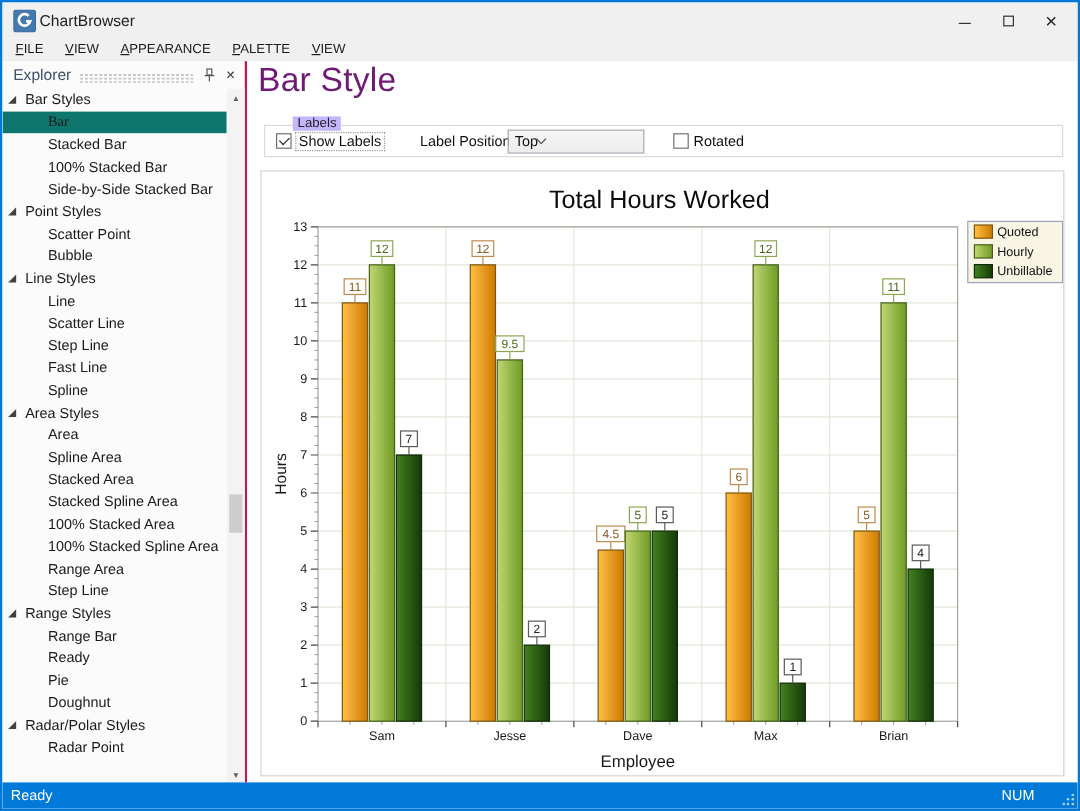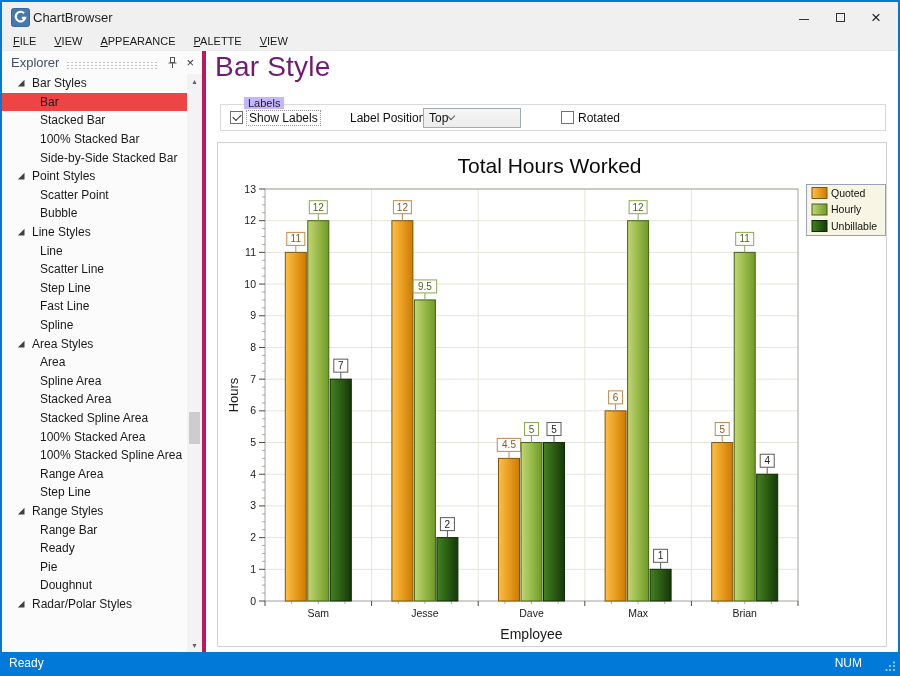--- a/index.html
+++ b/index.html
@@ -19,44 +19,44 @@
   .glyph-min{width:10px;height:0;border-top:1.4px solid #333;display:block;margin-top:5px;}
   .glyph-max{width:9px;height:9px;border:1.2px solid #333;display:block;}
   .glyph-close{font-size:17px;line-height:1;color:#222;}
   
   .menubar{position:absolute;top:30px;left:0;right:0;height:19px;background:#f0f0f0;display:flex;align-items:center;padding-left:2px;border-bottom:1px solid #ececec;}
   .menu-item{display:inline-block;font-size:11px;color:#1a1a1a;padding:0 9px;}
   .menu-item::first-letter{text-decoration:underline;}
   
   .content{position:absolute;top:49px;left:0;right:0;bottom:22px;display:flex;}
   
-  .sidebar{width:204px;flex:none;position:relative;background:#fbfbfb;border-right:4px solid #be185d;}
+  .sidebar{width:204px;flex:none;position:relative;background:#fbfbfb;border-right:2px solid #be185d;}
   .sb-header{height:23px;display:flex;align-items:center;padding:0 3px 0 9px;}
   .sb-title{font-size:13px;color:#41506b;flex:none;}
   .dots{flex:1;height:8px;margin:4px 5px 0 7px;background-image:radial-gradient(circle,#c4c4c4 0.9px,transparent 1px);background-size:4px 3px;}
   .pin{flex:none;padding:0 3px;display:flex;align-items:center;}
   .sb-close{flex:none;font-size:13px;color:#333;padding:0 5px;line-height:1;}
   .tree{position:absolute;top:23px;left:0;right:15px;bottom:0;overflow:hidden;}
-  .tree-group{display:flex;align-items:center;height:18.6px;padding-left:15px;gap:7px;font-size:12px;color:#1a1a1a;white-space:nowrap;}
+  .tree-group{display:flex;align-items:center;height:18.6px;padding-left:4px;gap:7px;font-size:12px;color:#1a1a1a;white-space:nowrap;}
   .tree-group svg{flex:none;}
   .tree-item{display:flex;align-items:center;height:18.6px;padding-left:38px;font-size:12px;color:#1a1a1a;white-space:nowrap;}
   .tree-item.selected{background:#cdd5e4;}
   .vscroll{position:absolute;top:23px;right:0;bottom:0;width:15px;background:#f3f3f3;display:flex;flex-direction:column;justify-content:space-between;align-items:center;}
   .arr{height:14px;font-size:8px;color:#606060;display:flex;align-items:center;justify-content:center;width:100%;}
   .thumb{position:absolute;top:338px;left:2px;width:11px;height:32px;background:#cdcdcd;}
   
   .main{flex:1;position:relative;background:#ffffff;}
   .page-title{position:absolute;left:9px;top:0px;font-size:28px;font-weight:300;color:#701a75;letter-spacing:0.2px;}
   .groupbox{position:absolute;left:14px;right:12px;top:53px;height:27px;border:1px solid #dadada;}
   .gb-label{position:absolute;top:-8px;left:7px;background:#c4b5fd;padding:0 4px;font-size:11px;color:#222;margin-left:16px;}
   .ctl{position:absolute;top:50%;transform:translateY(-50%);display:flex;align-items:center;gap:4px;font-size:12px;color:#111;white-space:nowrap;}
   .checkbox{width:13px;height:13px;border:1px solid #707070;background:#fff;display:inline-block;position:relative;flex:none;}
   .checkbox.checked::after{content:'';position:absolute;left:2px;top:2px;width:7px;height:4px;border-left:1.8px solid #222;border-bottom:1.8px solid #222;transform:rotate(-45deg);}
   .focus{outline:1px dotted #999;padding:0 2px;}
-  .combo{width:98px;height:20px;border:1px solid #a3aab2;background:linear-gradient(#f6f6f6,#ececec);display:flex;align-items:center;padding:0 8px 0 5px;font-size:12px;color:#111;}
+  .combo{width:114px;height:20px;border:1px solid #a3aab2;background:linear-gradient(#f6f6f6,#ececec);display:flex;align-items:center;padding:0 8px 0 5px;font-size:12px;color:#111;}
   .chev{width:6px;height:6px;border-right:1.4px solid #555;border-bottom:1.4px solid #555;transform:rotate(45deg);margin-top:-3px;flex:none;}
   .chart-panel{position:absolute;left:11px;top:91px;width:670px;height:505px;border:1px solid #d2d2d2;background:#fff;}
   .chart-panel svg{display:block;}
   svg text{font-family:"Liberation Sans", sans-serif;}
   
   .statusbar{position:absolute;left:0;right:0;bottom:0;height:22px;background:#0079d8;color:#fff;display:flex;align-items:center;font-size:12px;}
   .sb-left{padding-left:7px;}
   .sb-num{margin-left:auto;margin-right:36px;}
   .grip{position:absolute;right:2px;bottom:2px;}
 </style>
@@ -109,21 +109,21 @@
         </span>
         <span class="sb-close">×</span>
       </div>
       <div class="tree">
           <div class="tree-group">
             <svg width="8" height="8" viewBox="0 0 8 8">
               <path d="M7.5 0.8 L7.5 7.5 L0.8 7.5 Z" fill="#404040"></path>
             </svg>
             <span>Bar Styles</span>
           </div>
-          <div class="tree-item selected" style="background: #ef4444;">Bar</div>
+          <div class="tree-item selected" style="background: #0f766e; font-family: Liberation Serif, serif;">Bar</div>
           <div class="tree-item">Stacked Bar</div>
           <div class="tree-item">100% Stacked Bar</div>
           <div class="tree-item">Side-by-Side Stacked Bar</div>
           <div class="tree-group">
             <svg width="8" height="8" viewBox="0 0 8 8">
               <path d="M7.5 0.8 L7.5 7.5 L0.8 7.5 Z" fill="#404040"></path>
             </svg>
             <span>Point Styles</span>
           </div>
           <div class="tree-item">Scatter Point</div>
@@ -162,20 +162,21 @@
           <div class="tree-item">Range Bar</div>
           <div class="tree-item">Ready</div>
           <div class="tree-item">Pie</div>
           <div class="tree-item">Doughnut</div>
           <div class="tree-group">
             <svg width="8" height="8" viewBox="0 0 8 8">
               <path d="M7.5 0.8 L7.5 7.5 L0.8 7.5 Z" fill="#404040"></path>
             </svg>
             <span>Radar/Polar Styles</span>
           </div>
+          <div class="tree-item">Radar Point</div>
         </div>
       <div class="vscroll">
         <span class="arr">▴</span>
         <span class="arr">▾</span>
         <div class="thumb"></div>
       </div>
     </div>
 
     <div class="main">
       <div class="page-title">Bar Style</div>

